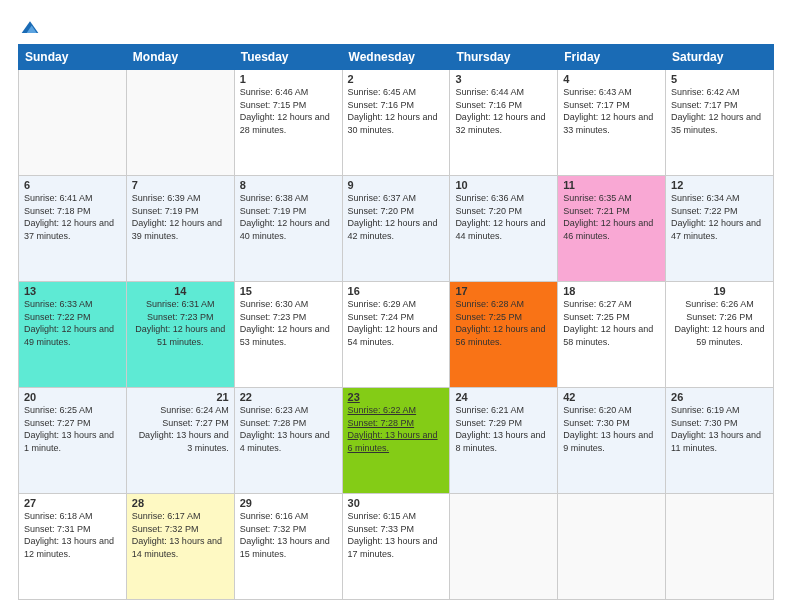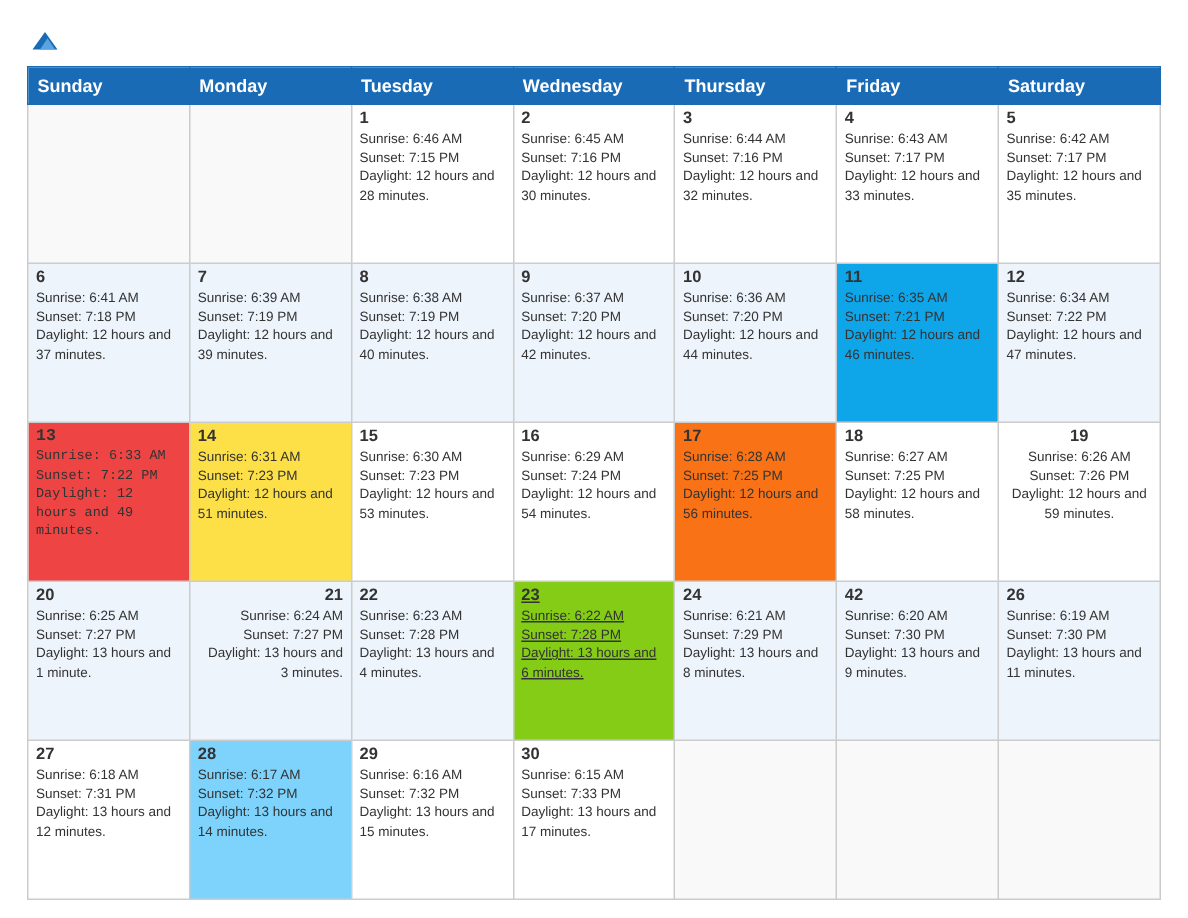--- a/index.html
+++ b/index.html
@@ -200,41 +200,41 @@
             <div class="day-info">Sunrise: 6:37 AM
 Sunset: 7:20 PM
 Daylight: 12 hours and 42 minutes.</div>
           </td>
           <td style="background: rgb(238, 244, 251);">
             <span class="day-num">10</span>
             <div class="day-info">Sunrise: 6:36 AM
 Sunset: 7:20 PM
 Daylight: 12 hours and 44 minutes.</div>
           </td>
-          <td style="background: #0ea5e9;">
+          <td style="background: #f9a8d4;">
             <span class="day-num">11</span>
             <div class="day-info">Sunrise: 6:35 AM
 Sunset: 7:21 PM
 Daylight: 12 hours and 46 minutes.</div>
           </td>
           <td style="background: rgb(238, 244, 251);">
             <span class="day-num">12</span>
             <div class="day-info">Sunrise: 6:34 AM
 Sunset: 7:22 PM
 Daylight: 12 hours and 47 minutes.</div>
           </td>
         </tr>
         <tr>
-          <td style="background: #ef4444; font-family: Liberation Mono, monospace;">
+          <td style="background: #5eead4;">
             <span class="day-num">13</span>
             <div class="day-info">Sunrise: 6:33 AM
 Sunset: 7:22 PM
 Daylight: 12 hours and 49 minutes.</div>
           </td>
-          <td style="background: #fde047;">
+          <td style="background: #5eead4; text-align: center;">
             <span class="day-num">14</span>
             <div class="day-info">Sunrise: 6:31 AM
 Sunset: 7:23 PM
 Daylight: 12 hours and 51 minutes.</div>
           </td>
           <td style="background: rgb(255, 255, 255);">
             <span class="day-num">15</span>
             <div class="day-info">Sunrise: 6:30 AM
 Sunset: 7:23 PM
 Daylight: 12 hours and 53 minutes.</div>
@@ -308,21 +308,21 @@
 Daylight: 13 hours and 11 minutes.</div>
           </td>
         </tr>
         <tr>
           <td style="background: rgb(255, 255, 255);">
             <span class="day-num">27</span>
             <div class="day-info">Sunrise: 6:18 AM
 Sunset: 7:31 PM
 Daylight: 13 hours and 12 minutes.</div>
           </td>
-          <td style="background: #7dd3fc;">
+          <td style="background: #fef9c3;">
             <span class="day-num">28</span>
             <div class="day-info">Sunrise: 6:17 AM
 Sunset: 7:32 PM
 Daylight: 13 hours and 14 minutes.</div>
           </td>
           <td style="background: rgb(255, 255, 255);">
             <span class="day-num">29</span>
             <div class="day-info">Sunrise: 6:16 AM
 Sunset: 7:32 PM
 Daylight: 13 hours and 15 minutes.</div>

